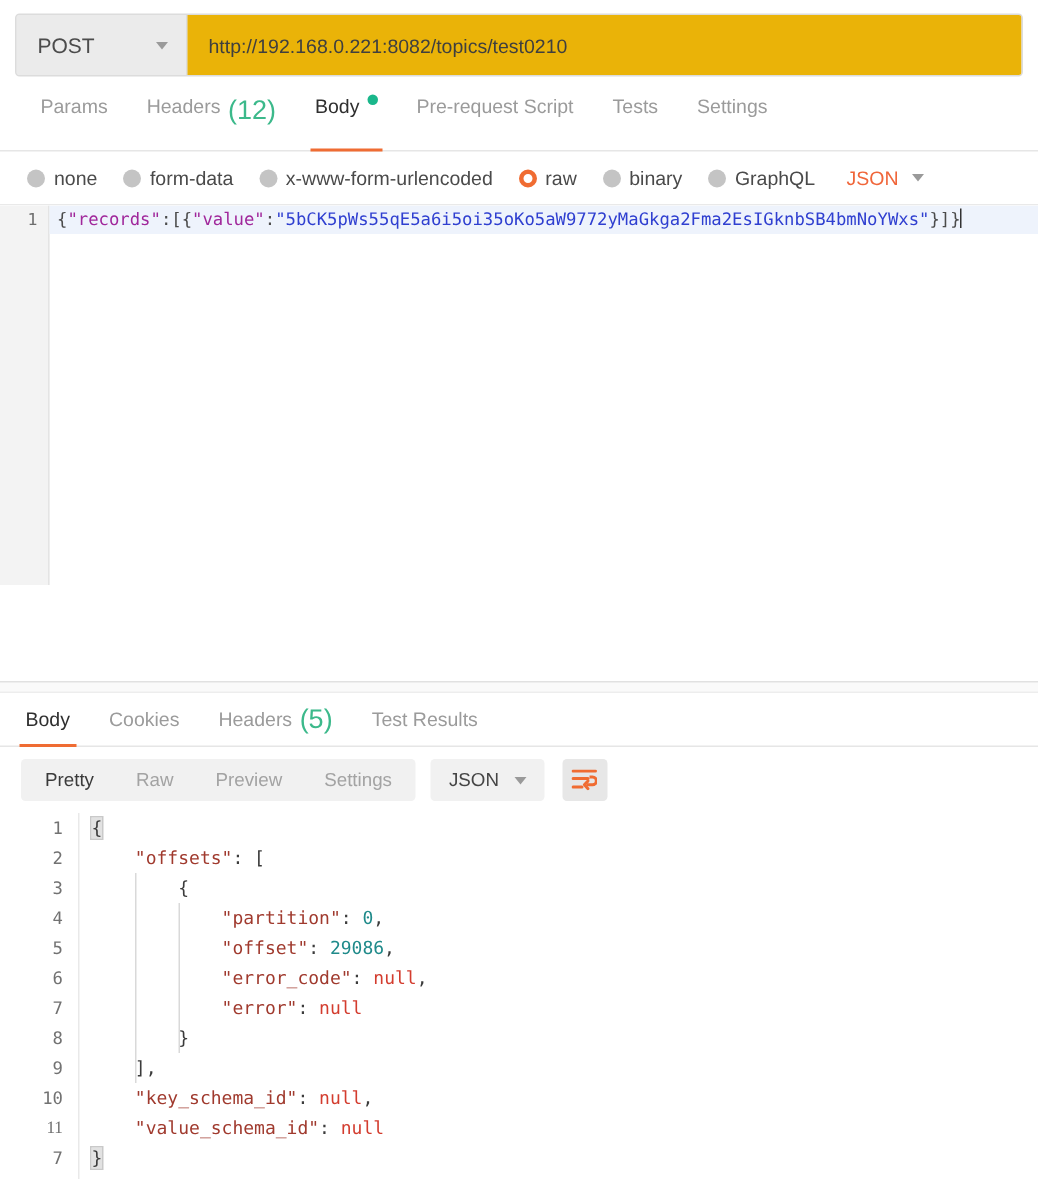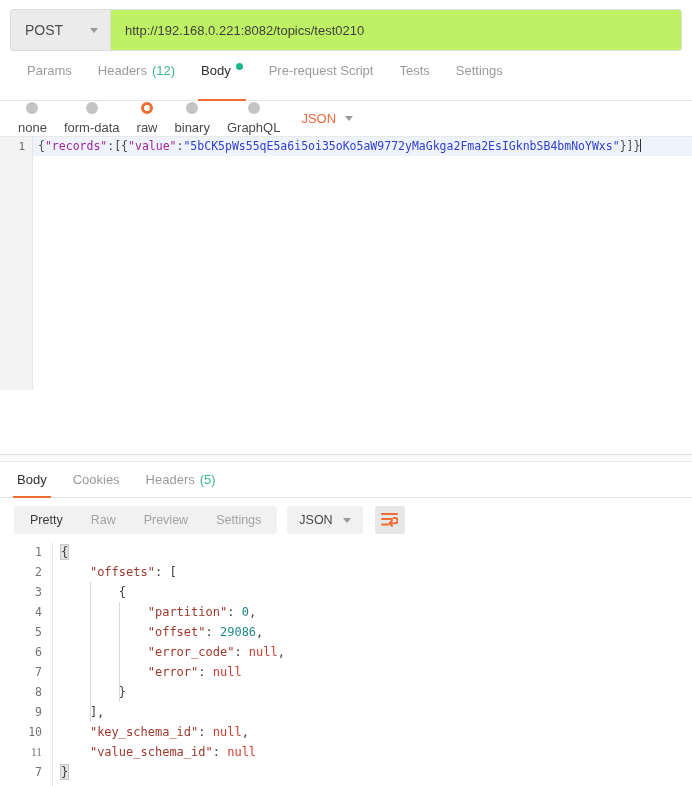--- a/index.html
+++ b/index.html
@@ -32,21 +32,21 @@
     margin: 9px 10px 0 10px;
     border: 1px solid #dcdcdc;
     border-radius: 3px;
     background: #ebebeb;
     overflow: hidden;
   }
   #method-select {
     display: flex;
     align-items: center;
     justify-content: space-between;
-    width: 100px;
+    width: 114px;
     padding: 0 12px 0 14px;
     border-right: 1px solid #dcdcdc;
     box-sizing: border-box;
     cursor: pointer;
     background: #ebebeb;
   }
   #method-select .method-label {
     font-size: 14px;
     color: #4c4c4c;
   }
@@ -57,21 +57,21 @@
     border-right: 4.5px solid transparent;
     border-top: 5px solid #9a9a9a;
   }
   #url-input {
     flex: 1;
     display: flex;
     align-items: center;
     padding-left: 14px;
     font-size: 13px;
     color: #3f3f3f;
-    background: #bef264;
+    background: #eab308;
     cursor: text;
     overflow: hidden;
     white-space: nowrap;
   }
 
   
   #request-tabs {
     display: flex;
     align-items: flex-end;
     height: 38px;
@@ -98,21 +98,21 @@
     content: "";
     position: absolute;
     left: 10px;
     right: 10px;
     bottom: -1px;
     height: 2px;
     background: #ef6c33;
   }
   .tab-count {
     color: #3cb98b;
-    font-size: 13px;
+    font-size: 18px;
   }
   .tab-dot {
     width: 7px;
     height: 7px;
     border-radius: 50%;
     background: #1ab78b;
     display: inline-block;
   }
 
   
@@ -126,21 +126,20 @@
   }
   .radio-opt {
     display: flex;
     align-items: center;
     gap: 6px;
     margin-right: 17px;
     font-size: 13px;
     color: #4a4a4a;
     cursor: pointer;
     white-space: nowrap;
-    flex-direction: column;
   }
   .radio-mark {
     width: 12px;
     height: 12px;
     border-radius: 50%;
     background: #c4c4c4;
     flex: none;
     box-sizing: border-box;
   }
   .radio-opt.selected .radio-mark {
@@ -407,20 +406,24 @@
 
   <div id="body-type-row">
     <div id="body-type-options" style="display:flex;align-items:center;">
         <div class="radio-opt">
           <span class="radio-mark"></span>
           <span>none</span>
         </div>
         <div class="radio-opt">
           <span class="radio-mark"></span>
           <span>form-data</span>
+        </div>
+        <div class="radio-opt">
+          <span class="radio-mark"></span>
+          <span>x-www-form-urlencoded</span>
         </div>
         <div class="radio-opt selected">
           <span class="radio-mark"></span>
           <span>raw</span>
         </div>
         <div class="radio-opt">
           <span class="radio-mark"></span>
           <span>binary</span>
         </div>
         <div class="radio-opt">
@@ -451,20 +454,23 @@
   <div id="response-tabs">
       <div class="res-tab active">
         <span>Body</span>
       </div>
       <div class="res-tab">
         <span>Cookies</span>
       </div>
       <div class="res-tab">
         <span>Headers</span>
         <span class="tab-count">(5)</span>
+      </div>
+      <div class="res-tab">
+        <span>Test Results</span>
       </div>
     </div>
 
   <div id="response-toolbar">
     <div id="view-group">
         <div class="view-btn active">Pretty</div>
         <div class="view-btn">Raw</div>
         <div class="view-btn">Preview</div>
         <div class="view-btn">Settings</div>
       </div>

